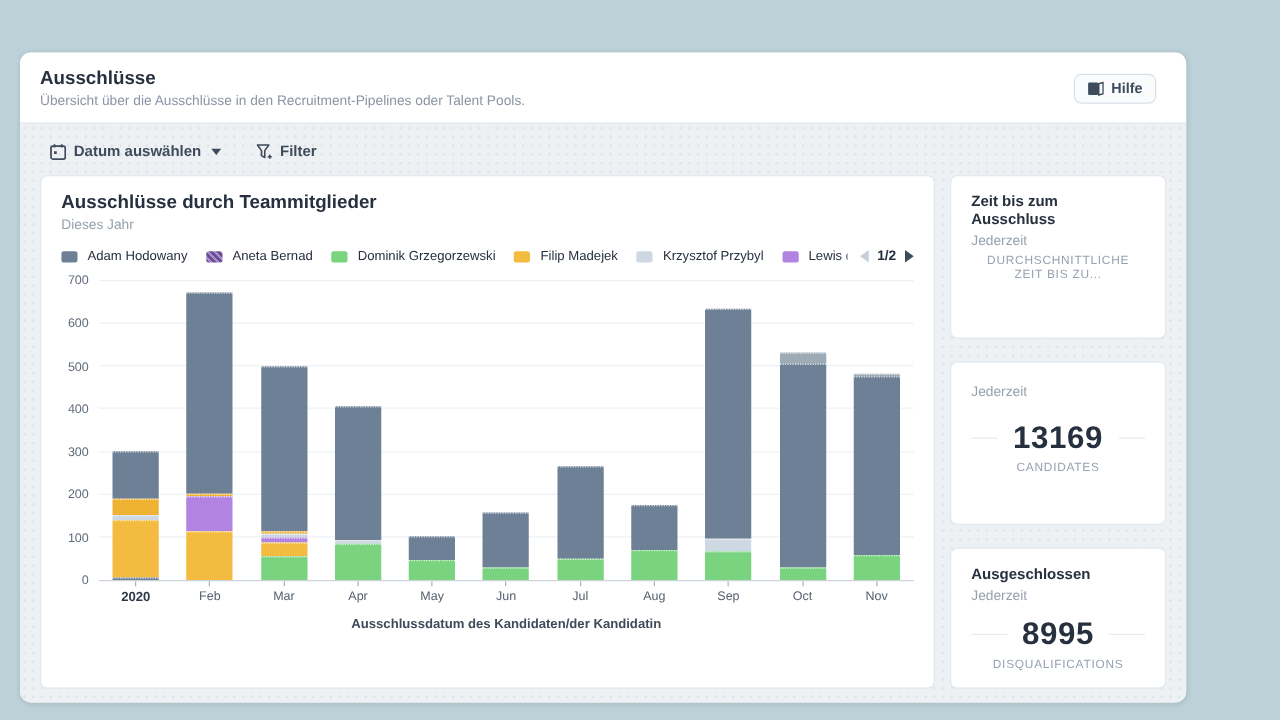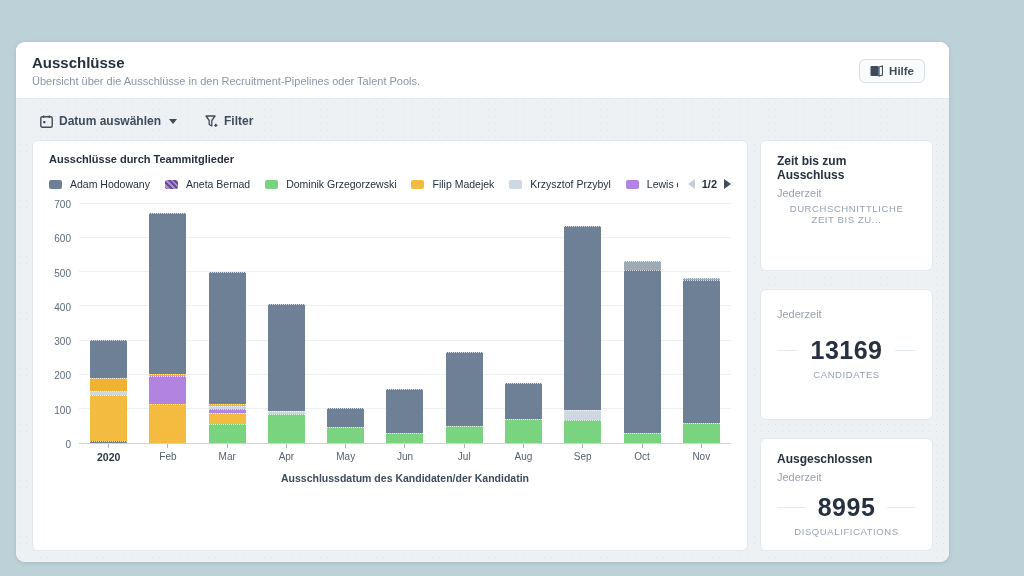--- a/index.html
+++ b/index.html
@@ -20,21 +20,21 @@
              background-image:radial-gradient(#dce2e8 0.8px, transparent 0.9px);
              background-size:7px 7px; border-top:1px solid #e5eaef; padding:9px 16px 14px; }
   .filter-row { display:flex; gap:28px; align-items:center; padding:6px 0 12px 8px; }
   .filter-item { display:flex; align-items:center; gap:6px; font-size:12px; font-weight:bold;
                  color:#3e4b5b; cursor:pointer; }
   .caret { width:0; height:0; border-left:4px solid transparent; border-right:4px solid transparent;
            border-top:5px solid #3e4b5b; margin-left:2px; }
   .body-grid { display:flex; gap:12px; align-items:stretch; }
   .chart-card { width:716px; background:#fff; border:1px solid #e2e8ee; border-radius:6px;
                 padding:12px 16px; }
-  .chart-title { font-size:11px; font-weight:bold; color:#26303e; }
+  .chart-title { font-size:15px; font-weight:bold; color:#26303e; }
   .chart-sub { font-size:11px; color:#98a1b0; margin-top:4px; }
   .legend-row { display:flex; align-items:center; margin-top:13px; }
   .legend-list { display:flex; gap:15px; overflow:hidden; white-space:nowrap; flex:1; }
   .legend-item { display:flex; align-items:center; gap:8px; font-size:10.5px; color:#26303e;
                  flex:0 0 auto; cursor:pointer; }
   .swatch { width:13px; height:9px; border-radius:2px; flex:0 0 auto; }
   .swatch.hatched { background-image:repeating-linear-gradient(45deg,#6b4f94 0 2px,#a98fd0 2px 4px); }
   .legend-pager { display:flex; align-items:center; gap:7px; margin-left:10px; font-size:11px;
                   font-weight:bold; color:#26303e; flex:0 0 auto; }
   .tri-left { width:0; height:0; border-top:5px solid transparent; border-bottom:5px solid transparent;
@@ -117,20 +117,21 @@
             </svg>
           </span>
           <span>Filter</span>
         </div>
       </div>
 
       <div class="body-grid">
 
         <div class="chart-card">
           <div class="chart-title">Ausschlüsse durch Teammitglieder</div>
+          <div class="chart-sub">Dieses Jahr</div>
 
           <div class="legend-row">
             <div class="legend-list">
                 <div class="legend-item">
                   <span class="swatch" style="background: rgb(110, 128, 150);"></span>
                   <span>Adam Hodowany</span>
                 </div>
                 <div class="legend-item">
                   <span class="swatch hatched"></span>
                   <span>Aneta Bernad</span>

